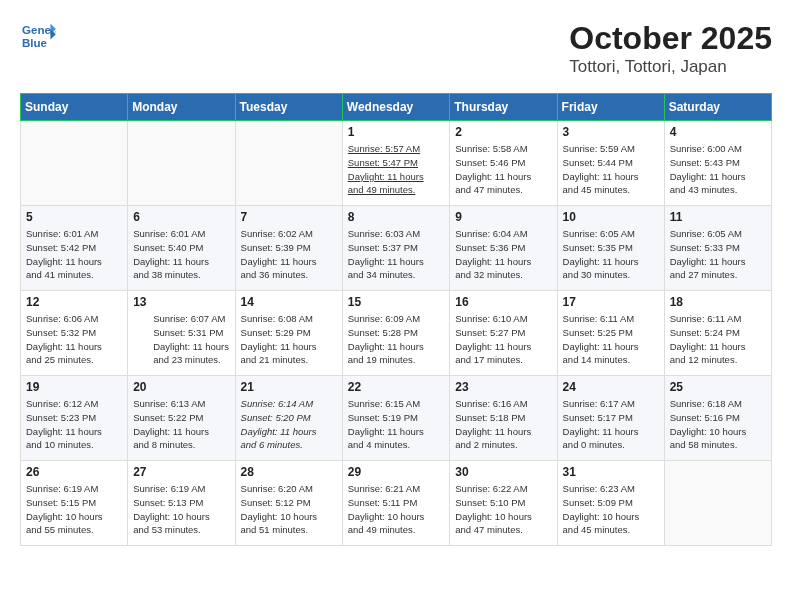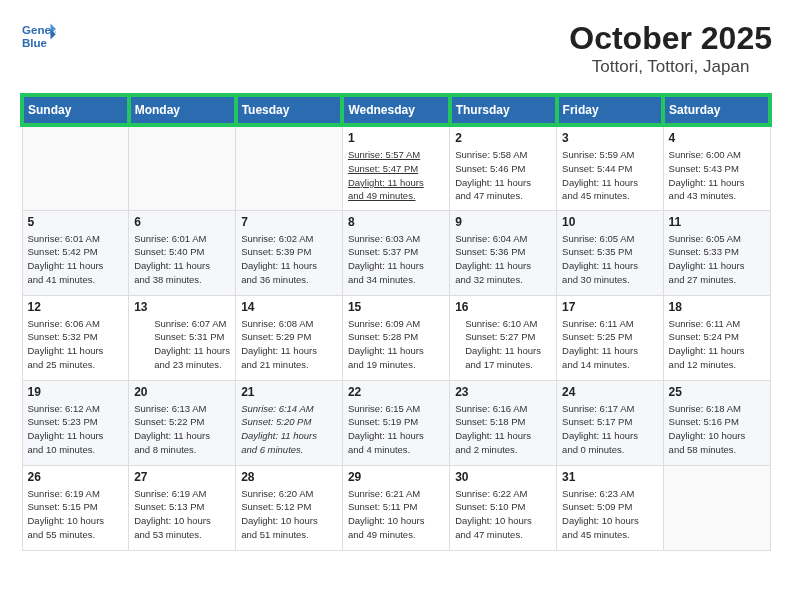--- a/index.html
+++ b/index.html
@@ -19,21 +19,21 @@
     .logo {
       display: flex;
       align-items: center;
       gap: 4px;
     }
     .logo-icon {
       width: 36px;
       height: 32px;
     }
     .title-block {
-      text-align: center;
+      text-align: left;
     }
     .title-block h1 {
       font-size: 32px;
       font-weight: bold;
       color: #222;
     }
     .title-block h2 {
       font-size: 17px;
       font-weight: normal;
       color: #444;
@@ -43,21 +43,21 @@
       border-collapse: collapse;
       border: 1px solid #ccc;
     }
     .calendar th {
       background: #2b6cb0;
       color: #fff;
       font-size: 12px;
       font-weight: bold;
       padding: 6px 4px;
       text-align: left;
-      border: 4px solid #22c55e;
+      border: 1px solid #22c55e;
     }
     .calendar td {
       vertical-align: top;
       padding: 4px 5px;
       border: 1px solid #ddd;
       font-size: 10px;
       color: #333;
       width: 108px;
       min-height: 80px;
       background: #fff;
@@ -226,21 +226,21 @@
         </td>
         <td>
           <span class="day-number">15</span>
           <div class="day-info" style="white-space: pre-line;">Sunrise: 6:09 AM
 Sunset: 5:28 PM
 Daylight: 11 hours
 and 19 minutes.</div>
         </td>
         <td>
           <span class="day-number">16</span>
-          <div class="day-info" style="white-space: pre-line; margin-left: 10px;">Sunrise: 6:10 AM
+          <div class="day-info" style="white-space: pre-line;">Sunrise: 6:10 AM
 Sunset: 5:27 PM
 Daylight: 11 hours
 and 17 minutes.</div>
         </td>
         <td>
           <span class="day-number">17</span>
           <div class="day-info" style="white-space: pre-line;">Sunrise: 6:11 AM
 Sunset: 5:25 PM
 Daylight: 11 hours
 and 14 minutes.</div>

